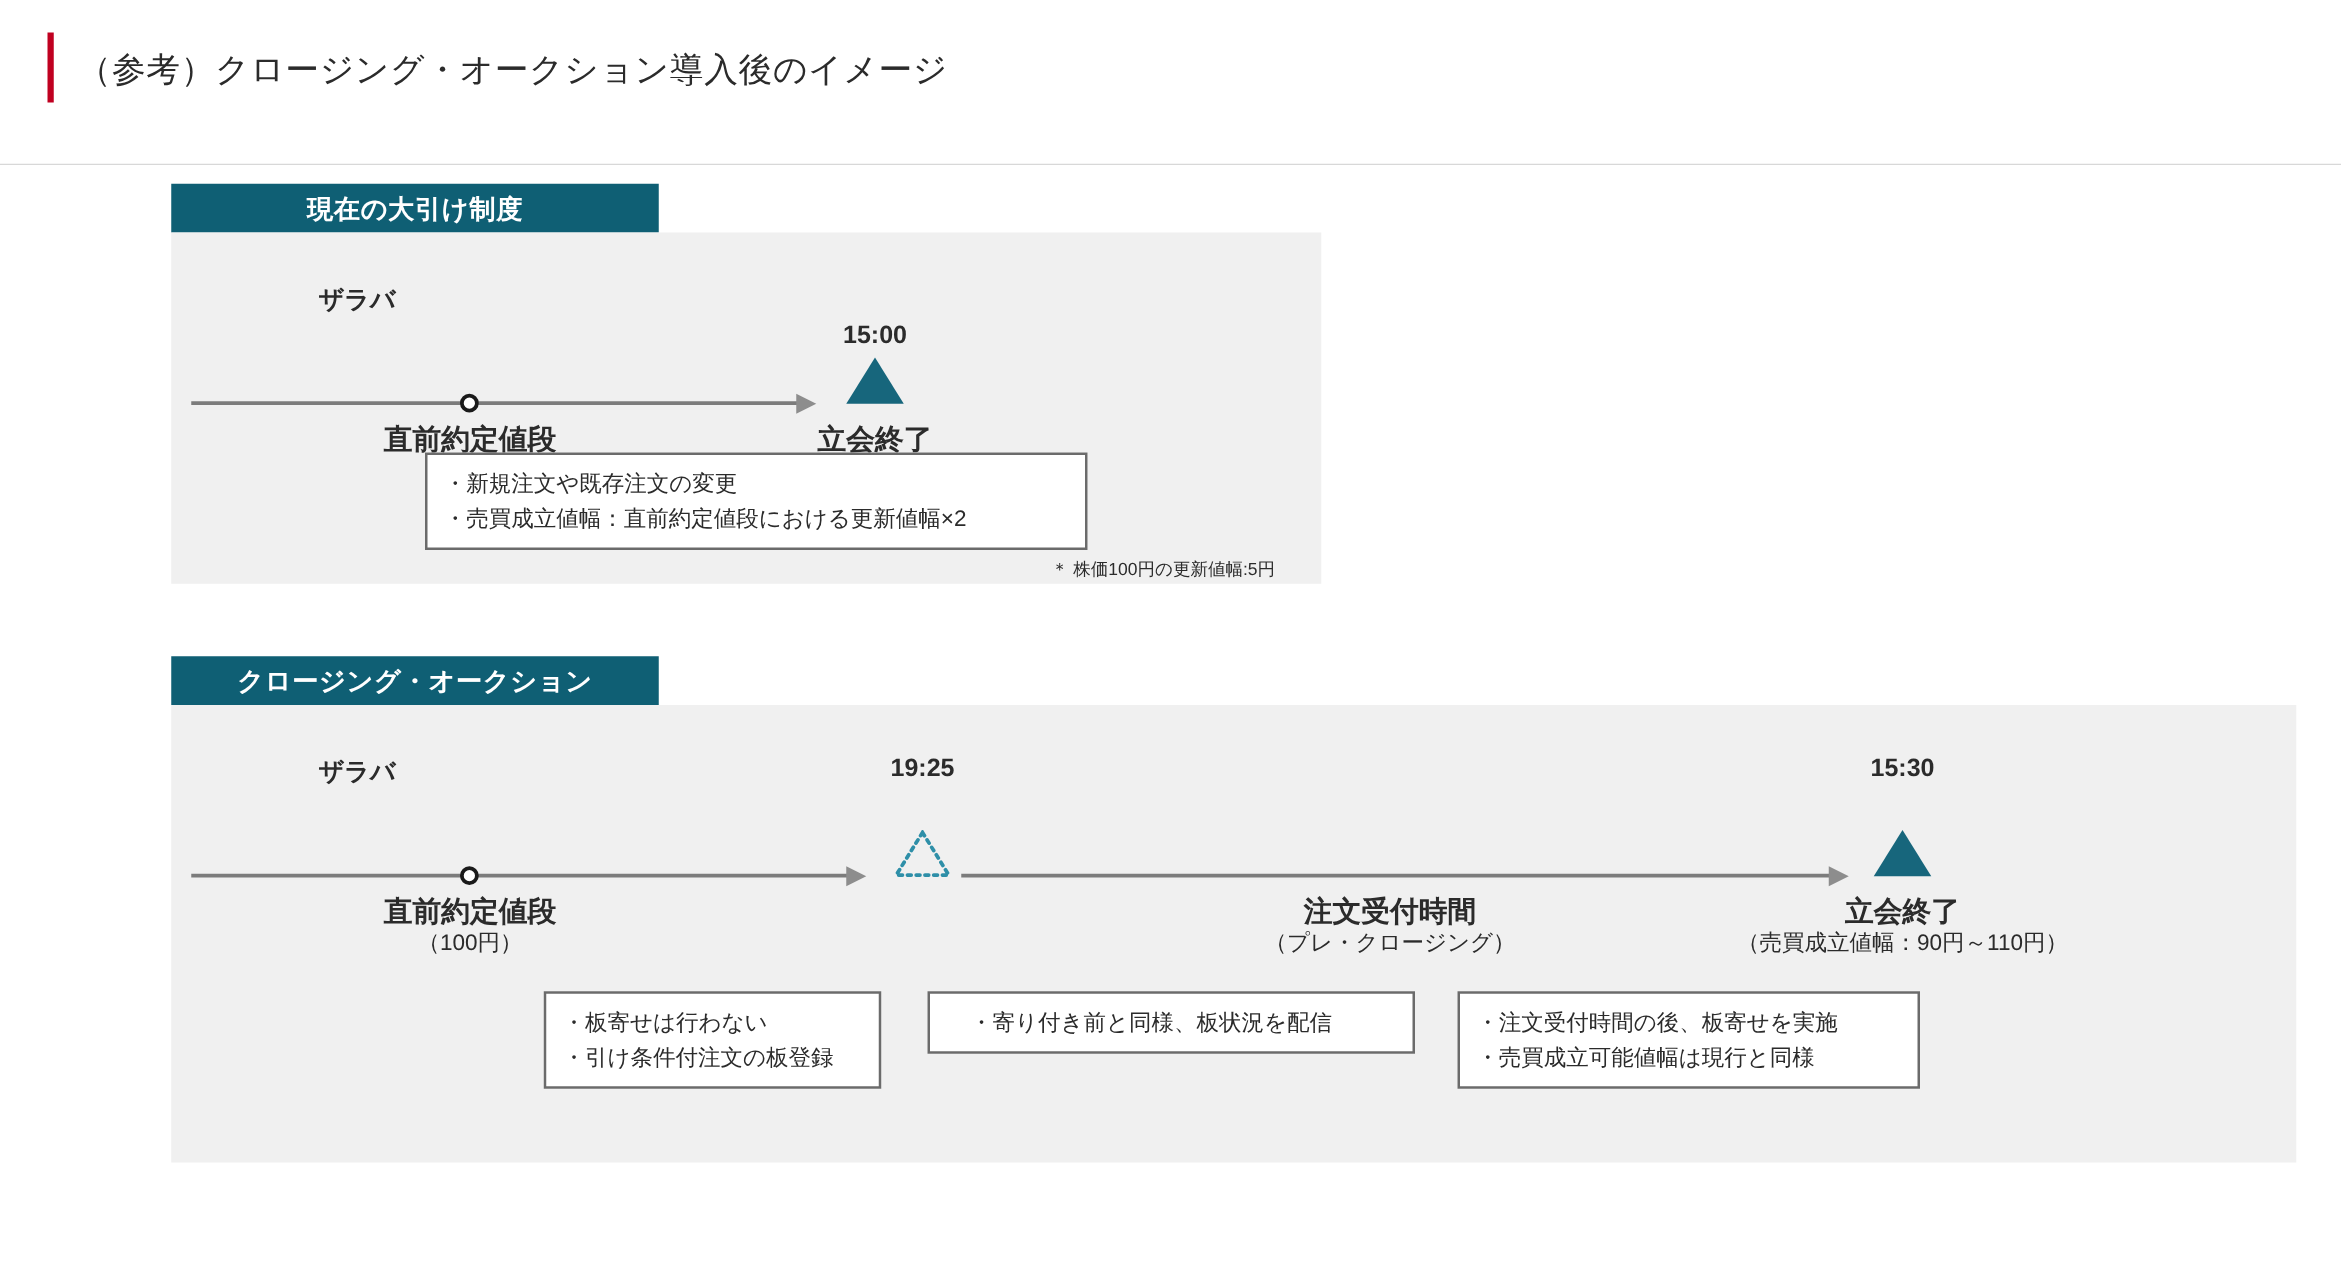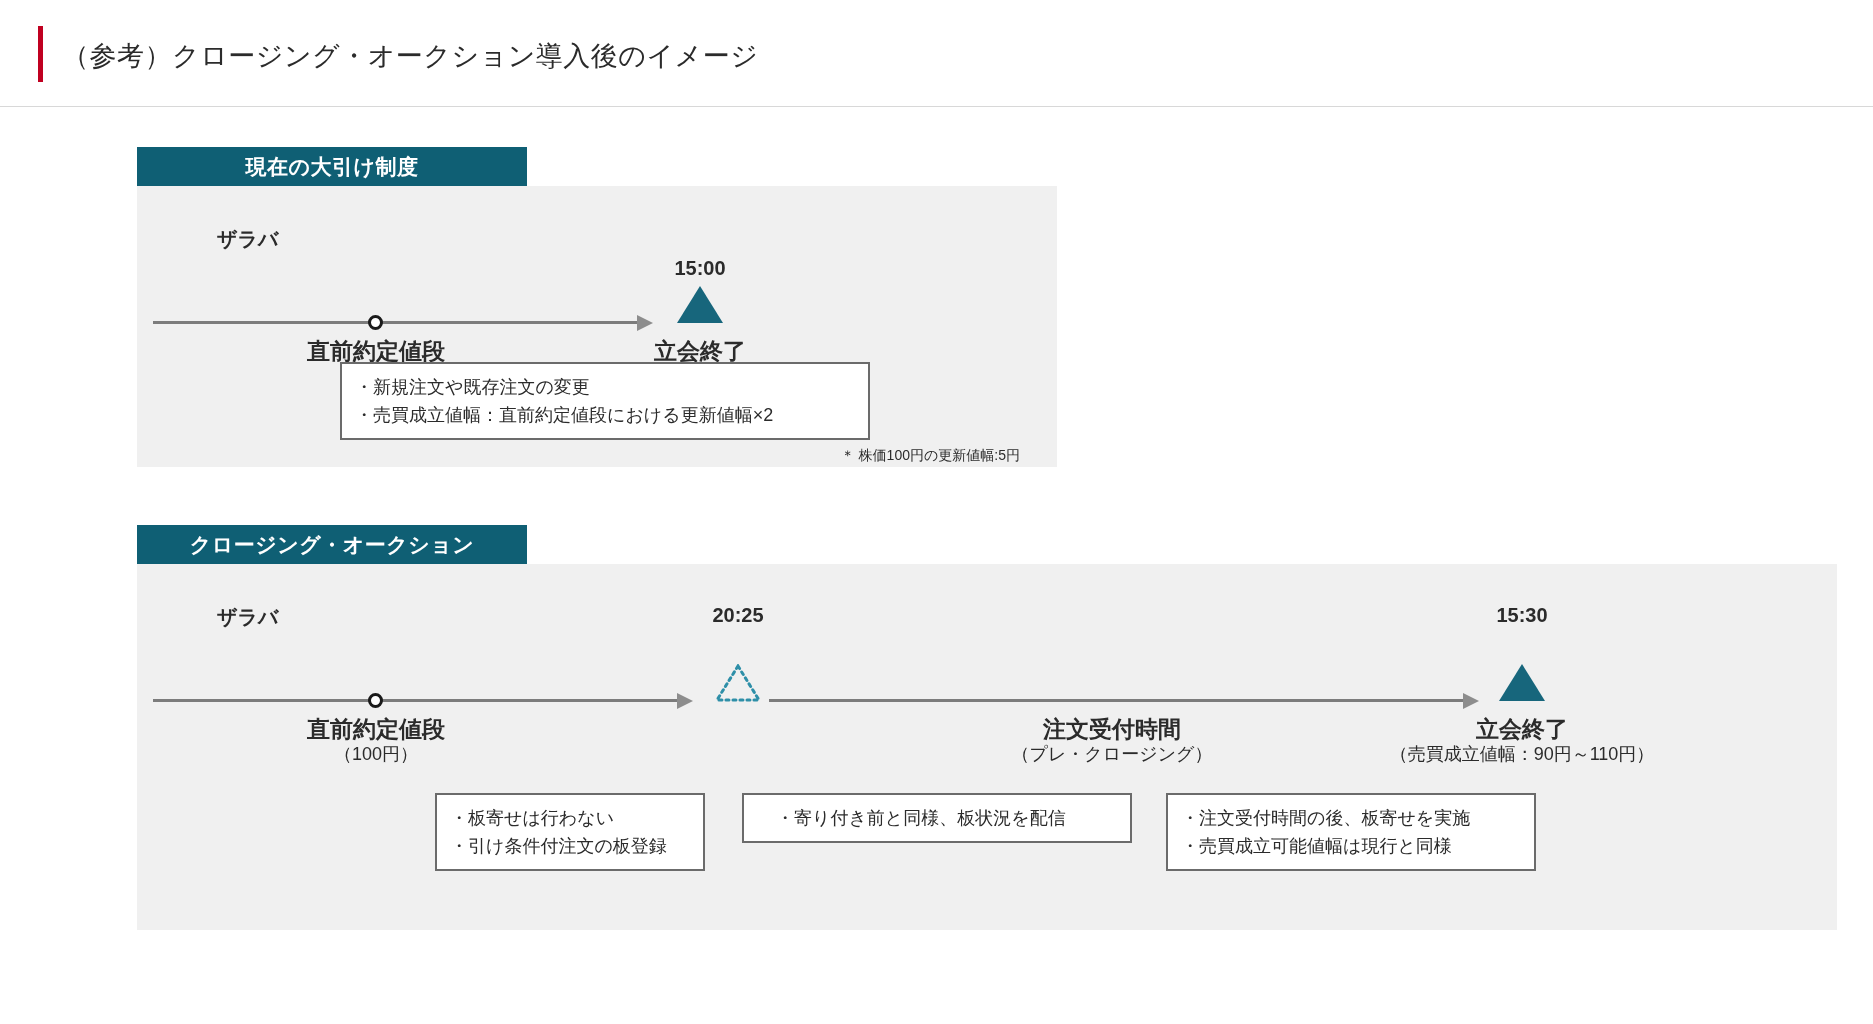--- a/index.html
+++ b/index.html
@@ -11,21 +11,21 @@
     overflow: hidden;
     font-family: "Liberation Sans", "DejaVu Sans", sans-serif;
     color: #333333;
   }
 
   
   .page-header {
     position: absolute;
     left: 0; top: 0;
     width: 1873px;
-    height: 107px;
+    height: 132px;
     border-bottom: 1px solid #d8d8d8;
   }
   .title-bar {
     position: absolute;
     left: 38px; top: 26px;
     width: 5px; height: 56px;
     background: #c00020;
   }
   .page-title {
     position: absolute;
@@ -99,20 +99,21 @@
     color: #2b2b2b;
     white-space: nowrap;
     text-align: center;
   }
   .lbl-zaraba {
     position: absolute;
     font-size: 20px;
     font-weight: bold;
     color: #2b2b2b;
     white-space: nowrap;
+    margin-left: 38px;
   }
   .lbl-node {
     position: absolute;
     text-align: center;
     white-space: nowrap;
     color: #2b2b2b;
   }
   .lbl-node .ln1 {
     font-size: 23px;
     font-weight: bold;
@@ -208,21 +209,21 @@
       <polygon points="23,2 44,36 2,36" fill="none" stroke="#2e8fa8" stroke-width="3" stroke-dasharray="3 4" stroke-linecap="round"></polygon>
     </svg>
   </div>
 
   <div class="tl-axis" style="left:632px; top:174px; width:700px;"></div>
   <div class="tl-arrowhead" style="left:1326px; top:168px;"></div>
   <div class="tri-solid" style="left:1362px; top:139px;"></div>
 
   <div class="lbl-zaraba" style="left:80px; top:79px;">ザラバ</div>
 
-  <div class="lbl-time" style="left:541px; top:79px; width:120px;">20:25</div>
+  <div class="lbl-time" style="left:541px; top:79px; width:120px;">19:25</div>
 
   <div class="lbl-time" style="left:1325px; top:79px; width:120px;">15:30</div>
 
   <div class="lbl-node" style="left:119px; top:192px; width:240px;">
     <span class="ln1">直前約定値段</span>
     <span class="ln2">（100円）</span>
   </div>
 
 
   <div class="lbl-node" style="left:825px; top:192px; width:300px;">

